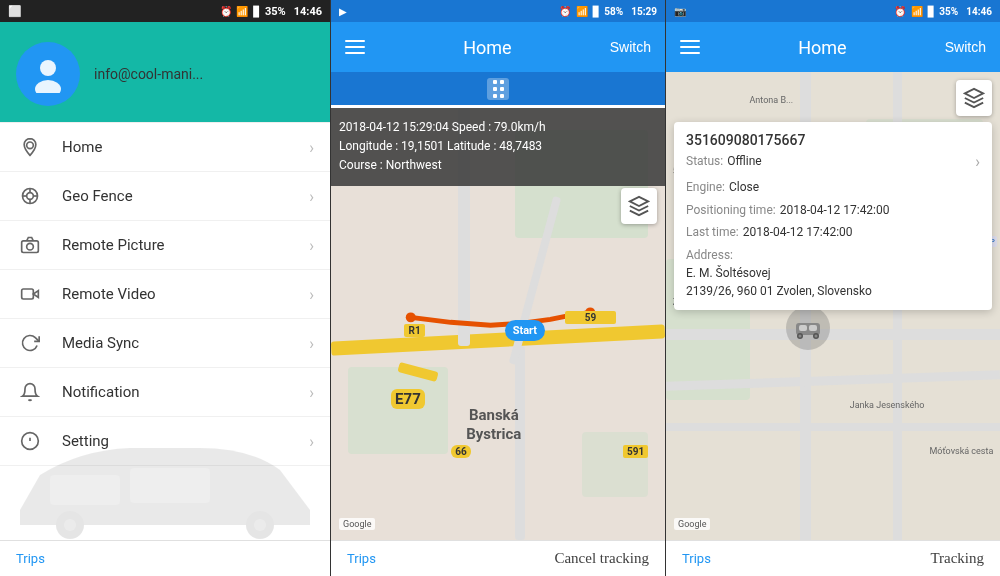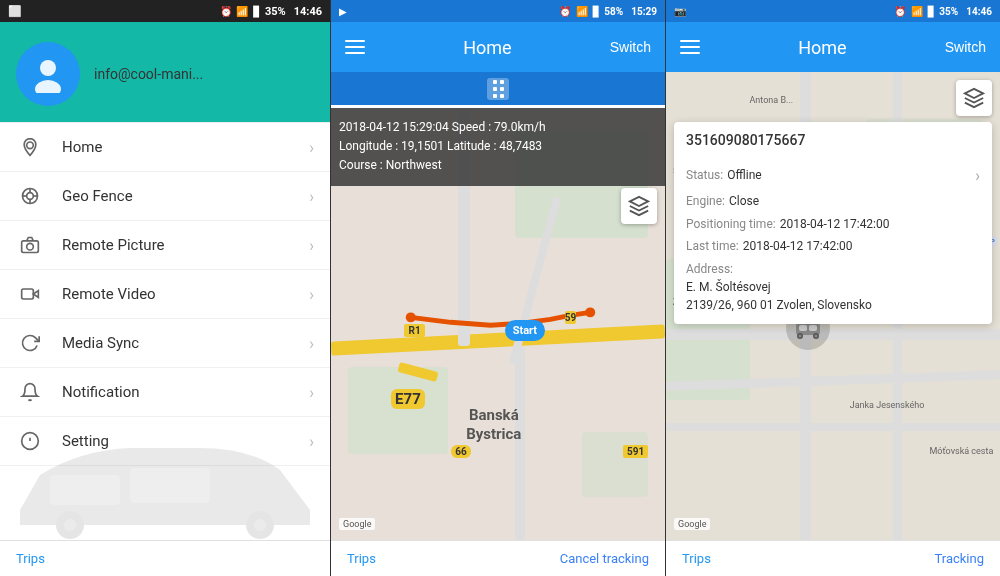--- a/index.html
+++ b/index.html
@@ -226,23 +226,24 @@
       padding: 0 16px;
       border-top: 1px solid #e0e0e0;
       flex-shrink: 0;
     }
     .footer-link {
       font-size: 13px;
       color: #2196F3;
       cursor: pointer;
     }
     .footer-link-right {
-      font-size: 13px;
-      color: #3b82f6;
+      font-size: 15px;
+      color: #404040;
       cursor: pointer;
+      font-family: Liberation Serif, serif;
     }
 
     
     .tabs-strip {
       height: 36px;
       background: #1976D2;
       display: flex;
       align-items: stretch;
       flex-shrink: 0;
     }
@@ -293,21 +294,21 @@
       border-radius: 4px;
       padding: 10px 12px;
       box-shadow: 0 2px 8px rgba(0,0,0,0.2);
       z-index: 20;
       font-size: 12px;
     }
     .device-id {
       font-size: 14px;
       font-weight: 500;
       color: #333;
-      margin-bottom: 14px;
+      margin-bottom: 0;
     }
     .device-row {
       display: flex;
       align-items: center;
       justify-content: space-between;
       margin-bottom: 2px;
       color: #555;
       line-height: 1.7;
     }
     .device-row-label { color: #888; margin-right: 4px; }
@@ -580,21 +581,21 @@
     <div class="start-marker" style="top:49%;left:52%;">
       <div class="start-circle">Start</div>
     </div>
 
     <div style="position:absolute;bottom:22%;left:30%;font-size:15px;font-weight:bold;color:#555;text-align:center;z-index:8;line-height:1.3;margin-left:35px;">
       Banská<br>Bystrica
     </div>
 
     <div style="position:absolute;top:50%;left:22%;font-size:10px;background:#f0c830;color:#333;padding:1px 4px;border-radius:2px;z-index:9;font-weight:bold;">R1</div>
     <div style="position:absolute;top:65%;left:18%;font-size:15px;background:#f0c830;color:#333;padding:1px 4px;border-radius:6px;z-index:9;font-weight:bold;">E77</div>
-    <div style="position:absolute;top:47%;left:70%;font-size:10px;background:#f0c830;color:#333;padding:1px 0;border-radius:2px;z-index:9;font-weight:bold;">59</div>
+    <div style="position:absolute;top:47%;left:70%;font-size:10px;background:#f0c830;color:#333;padding:1px 20px;border-radius:2px;z-index:9;font-weight:bold;">59</div>
     <div style="position:absolute;top:78%;right:5%;font-size:10px;background:#f0c830;color:#333;padding:1px 4px;border-radius:2px;z-index:9;font-weight:bold;">591</div>
     <div style="position:absolute;top:78%;left:36%;font-size:10px;background:#f0c830;color:#333;padding:1px 4px;border-radius:6px;z-index:9;font-weight:bold;">66</div>
 
     <div class="google-logo" style="bottom:10px;left:8px;">
       <span>Google</span>
     </div>
   </div>
 
   <div class="app-footer">
     <span class="footer-link">Trips</span>

